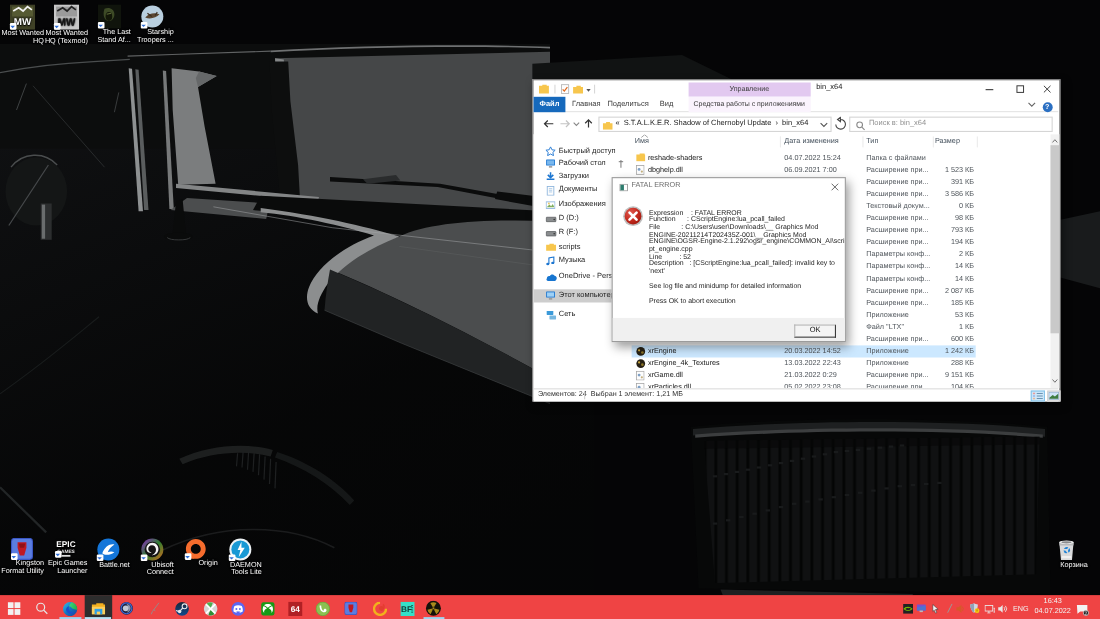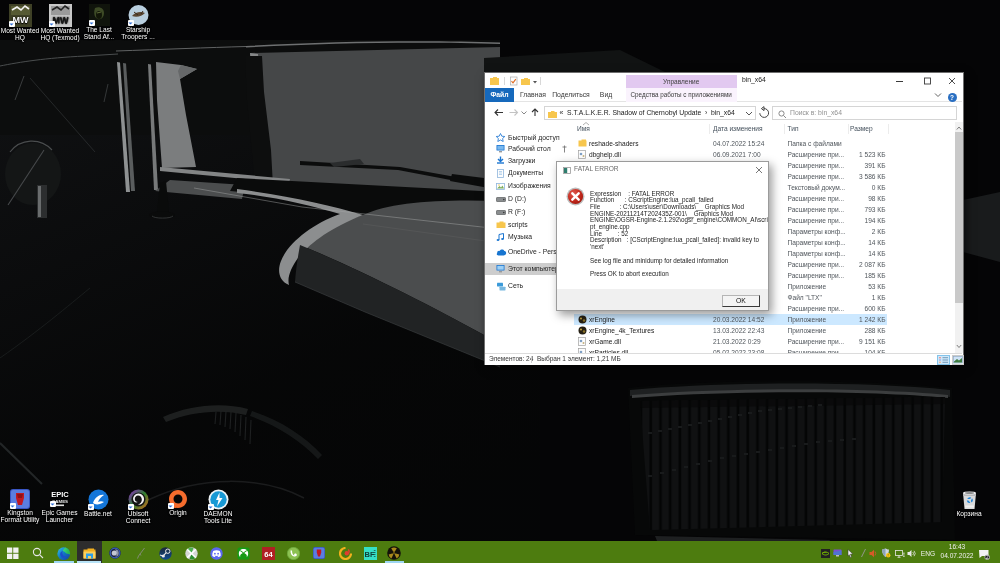--- a/index.html
+++ b/index.html
@@ -1,39 +1,39 @@
 <!DOCTYPE html>
 <html><head>
 <meta charset="utf-8">
 <style>
   * { margin:0; padding:0; box-sizing:border-box; }
   html,body { width:1000px; height:563px; overflow:hidden; background:#000; }
   body { font-family:"Liberation Sans", sans-serif; position:relative; }
   .abs { position:absolute; }
   
-  .dicon { position:absolute; width:40px; text-align:center; color:#fff; font-size:6.6px; line-height:7.2px; text-shadow:0 1px 1px #000,0 0 2px #000; }
+  .dicon { position:absolute; width:40px; text-align:right; color:#fff; font-size:6.6px; line-height:7.2px; text-shadow:0 1px 1px #000,0 0 2px #000; }
   .dicon .ic { position:relative; margin:0 auto; }
   .dicon .sc { position:absolute; left:0; bottom:0; width:6px; height:6px; background:#fff; border-radius:1px; }
   .dicon .sc:after { content:""; position:absolute; left:1.2px; top:1.2px; width:0; height:0; border-style:solid; border-width:0 0 3.6px 3.6px; border-color:transparent transparent transparent #2f6fd8; transform:rotate(225deg); }
   
   #win { position:absolute; left:484px; top:72px; width:480px; height:293px; background:#fff; border:1px solid #6f6f6f; box-shadow:2px 3px 8px rgba(0,0,0,.55); font-size:6.8px; color:#1a1a1a; }
   .nitem { position:absolute; left:0; height:12px; width:89px; font-size:6.8px; color:#1f1f1f; line-height:12px; white-space:nowrap; }
   .nitem .nic { position:absolute; left:11px; top:1.5px; }
   .nitem span { position:absolute; left:23px; }
   .hdr { font-size:6.6px; color:#44505c; white-space:nowrap; }
   .row { position:absolute; left:0; width:361px; height:11px; line-height:11px; white-space:nowrap; color:#1a1a1a; }
   .row .fic { position:absolute; left:4px; top:1px; }
   .row .nm { position:absolute; left:15px; }
   .row .dt { position:absolute; left:139px; color:#50565c; }
   .row .tp { position:absolute; left:213.5px; color:#50565c; }
   .row .sz { position:absolute; right:49.5px; color:#50565c; }
   
   #dlg { position:absolute; left:556px; top:161px; width:213px; height:150px; background:#fff; border:1px solid #9b9b9b; box-shadow:3px 4px 9px rgba(0,0,0,.4); font-size:6.6px; color:#1d1d1d; }
   
-  #bar { position:absolute; left:0; top:541px; width:1000px; height:22px; background:#4d7c0f; }
+  #bar { position:absolute; left:0; top:541px; width:1000px; height:22px; background:#ef4444; }
 </style>
 </head>
 <body>
 <div id="bgwrap" class="abs" style="left:0;top:0;width:1000px;height:563px;">
 <svg width="1000" height="563" viewBox="0 0 1000 563" xmlns="http://www.w3.org/2000/svg">
   <defs>
     <linearGradient id="bodyg" x1="0" y1="0" x2="0.55" y2="1">
       <stop offset="0" stop-color="#17191b"></stop>
           <stop offset="0.65" stop-color="#070808"></stop>
           <stop offset="1" stop-color="#050606"></stop>

